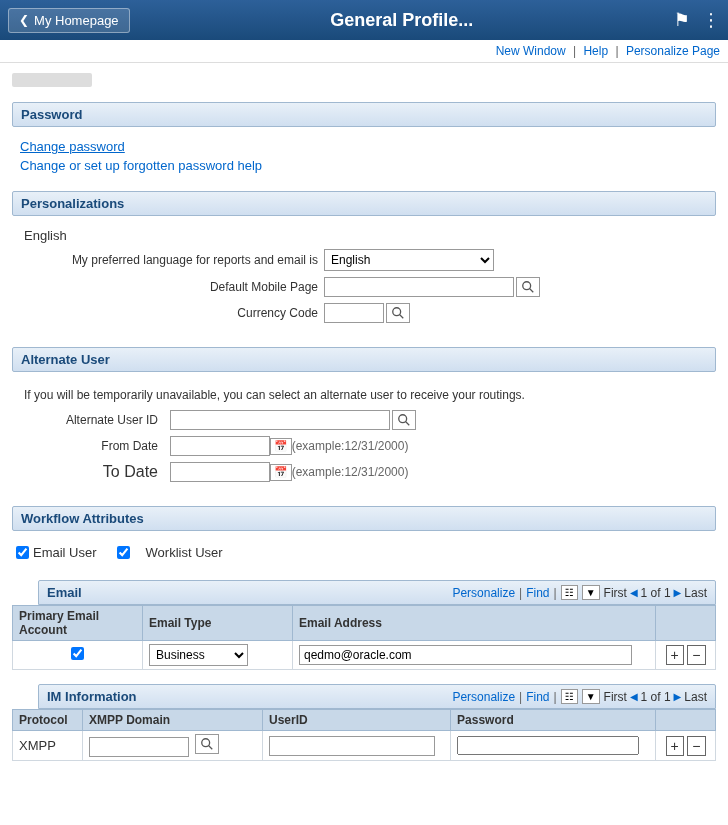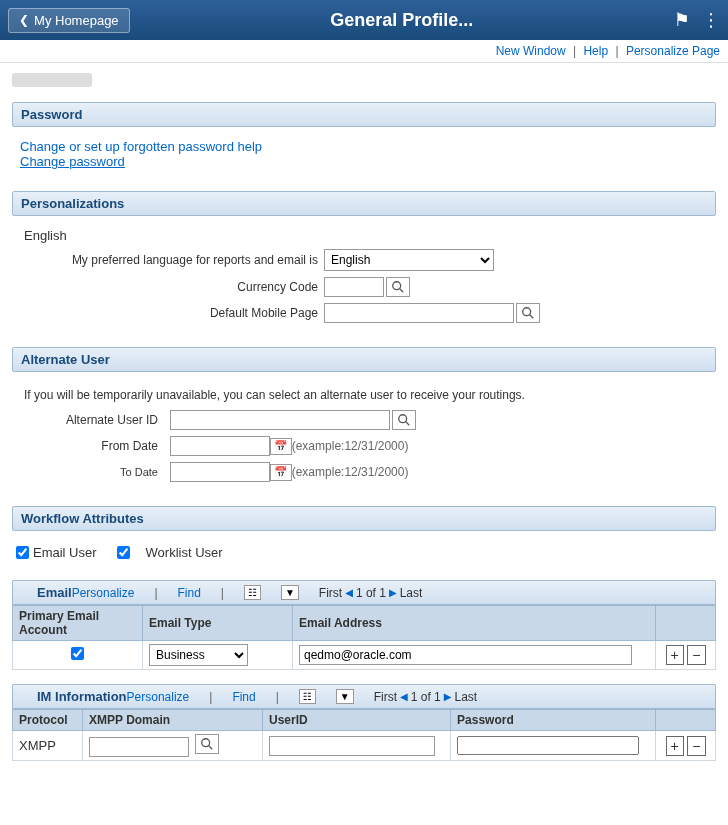--- a/index.html
+++ b/index.html
@@ -148,34 +148,35 @@
     }
 
     
     input[type="checkbox"] { cursor: pointer; }
 
     
     .grid-section { margin-bottom: 14px; }
     .grid-header {
       display: flex;
       align-items: center;
-      justify-content: flex-start;
+      justify-content: space-between;
       background: linear-gradient(to bottom, #e8f0f8, #d0dff0);
       border: 1px solid #a0b8d0;
-      padding: 4px 24px;
+      padding: 4px 8px;
       border-radius: 2px 2px 0 0;
+      margin-left: 26px;
     }
     .grid-title {
       font-weight: bold;
       color: #1a4a7a;
     }
     .grid-controls {
       display: flex;
       align-items: center;
-      gap: 20px;
+      gap: 4px;
       font-size: 12px;
       color: #0066cc;
     }
     .grid-controls a { color: #0066cc; text-decoration: none; }
     .grid-controls .sep { color: #666; }
     .grid-controls .icon-btn {
       border: 1px solid #999;
       background: #fff;
       padding: 1px 3px;
       cursor: pointer;
@@ -276,61 +277,61 @@
   <a class="link">Personalize Page</a>
 </div>
 
 <div class="content">
   <div class="user-name"></div>
 
   
   <div class="section">
     <div class="section-header">Password</div>
     <div style="padding: 4px 8px;">
+      <a class="link" style="text-decoration: underline; display: block; margin-bottom: 4px;">Change password</a>
       <a class="link">Change or set up forgotten password help</a>
-      <a class="link" style="text-decoration: underline; display: block; margin-bottom: 4px;">Change password</a>
     </div>
   </div>
 
   
   <div class="section">
     <div class="section-header">Personalizations</div>
     <div style="padding: 4px 8px;">
       <div class="form-row">
         <span style="color: #333; font-size: 13px;">English</span>
       </div>
       <div class="form-row">
         <span class="form-label" style="min-width: 300px; font-size: 12px;">My preferred language for reports and email is</span>
         <select style="width: 170px;">
           <option>English</option>
           <option>French</option>
           <option>German</option>
           <option>Spanish</option>
         </select>
+      </div>
+      <div class="form-row">
+        <span class="form-label" style="min-width: 300px; font-size: 12px;">Default Mobile Page</span>
+        <input type="text" style="width: 190px;" value="">
+        <button class="search-btn">
+          <svg class="search-icon-svg" viewBox="0 0 16 16" fill="none">
+            <circle cx="6.5" cy="6.5" r="4.5" stroke="#555" stroke-width="1.5"></circle>
+            <line x1="10" y1="10" x2="14" y2="14" stroke="#555" stroke-width="1.5"></line>
+          </svg>
+        </button>
       </div>
       <div class="form-row">
         <span class="form-label" style="min-width: 300px; font-size: 12px;">Currency Code</span>
         <input type="text" style="width: 60px;" value="">
         <button class="search-btn">
           <svg class="search-icon-svg" viewBox="0 0 16 16" fill="none">
             <circle cx="6.5" cy="6.5" r="4.5" stroke="#555" stroke-width="1.5"></circle>
             <line x1="10" y1="10" x2="14" y2="14" stroke="#555" stroke-width="1.5"></line>
           </svg>
         </button>
       </div>
-      <div class="form-row">
-        <span class="form-label" style="min-width: 300px; font-size: 12px;">Default Mobile Page</span>
-        <input type="text" style="width: 190px;" value="">
-        <button class="search-btn">
-          <svg class="search-icon-svg" viewBox="0 0 16 16" fill="none">
-            <circle cx="6.5" cy="6.5" r="4.5" stroke="#555" stroke-width="1.5"></circle>
-            <line x1="10" y1="10" x2="14" y2="14" stroke="#555" stroke-width="1.5"></line>
-          </svg>
-        </button>
-      </div>
     </div>
   </div>
 
   
   <div class="section">
     <div class="section-header">Alternate User</div>
     <div style="padding: 4px 8px;">
       <div class="alternate-user-info">If you will be temporarily unavailable, you can select an alternate user to receive your routings.</div>
       <div class="form-row">
         <span class="form-label" style="min-width: 140px; text-align: right; font-size: 12px;">Alternate User ID</span>
@@ -342,21 +343,21 @@
           </svg>
         </button>
       </div>
       <div class="form-row">
         <span class="form-label" style="min-width: 140px; text-align: right; font-size: 12px;">From Date</span>
         <input type="text" style="width: 100px; margin-left: 6px;">
         <button class="cal-btn">📅</button>
         <span class="example-text">(example:12/31/2000)</span>
       </div>
       <div class="form-row">
-        <span class="form-label" style="min-width: 140px; text-align: right; font-size: 11px;">To Date</span>
+        <span class="form-label" style="min-width: 140px; text-align: right; font-size: 16px;">To Date</span>
         <input type="text" style="width: 100px; margin-left: 6px;">
         <button class="cal-btn">📅</button>
         <span class="example-text">(example:12/31/2000)</span>
       </div>
     </div>
   </div>
 
   
   <div class="section">
     <div class="section-header">Workflow Attributes</div>

